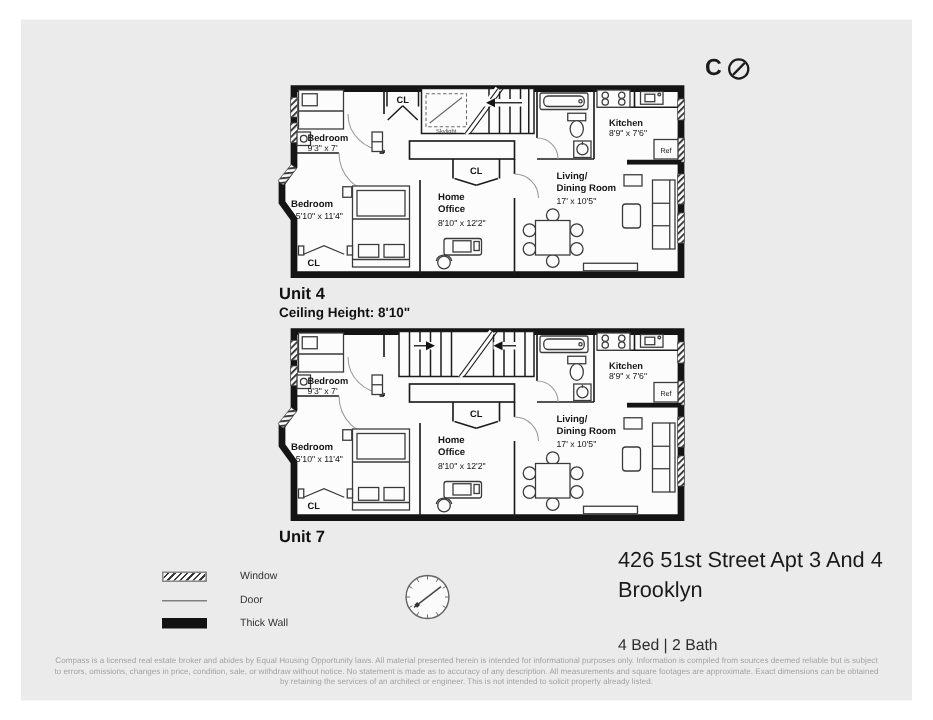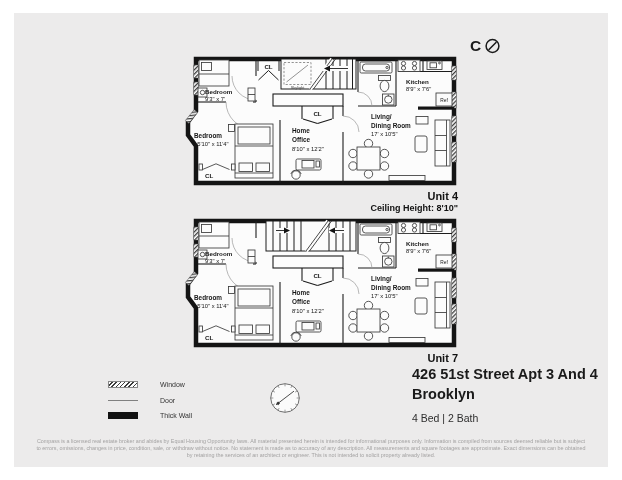--- a/index.html
+++ b/index.html
@@ -11,41 +11,41 @@
   .logo{position:absolute;left:456px;top:24px;display:flex;align-items:center;
     font-size:15.5px;font-weight:600;letter-spacing:3.2px;color:#1b1b1b}
   .logo svg{margin:0 1.5px 0 0}
 
   
   .plan{position:absolute;width:272px;height:130px}
   .plan svg{overflow:visible;display:block}
   .plan-u4{left:172px;top:43px}
   .plan-u3{left:172px;top:205px}
 
-  .unit-label{position:absolute;left:172px;width:272px;text-align:right;color:#111}
+  .unit-label{position:absolute;left:172px;width:272px;text-align:left;color:#111}
   .unit-label .uname{font-size:11px;font-weight:700}
   .unit-label .uceil{font-size:9px;font-weight:600;margin-top:1px}
   .ul-u4{top:177px}
   .ul-u3{top:339px}
 
   
   .legend{position:absolute;left:94px;top:367px}
   .lrow{display:flex;align-items:center;height:9px;margin-bottom:6.5px}
   .lswatch{width:30px;margin-right:22px}
   .sw-window{height:7px;background:repeating-linear-gradient(135deg,#fdfdfd 0 1.8px,#3a3a3a 1.8px 3px);border:0.6px solid #888}
   .sw-door{height:1px;background:#808080}
   .sw-wall{height:7px;background:#121212}
   .llabel{font-size:7px;color:#333}
 
   .rose{position:absolute;left:253px;top:367px}
 
   
   .address{position:absolute;left:398px;top:352px;color:#1a1a1a}
-  .address .a1{font-size:14.5px;font-weight:700;line-height:19.5px}
-  .address .bb{font-size:10.5px;margin-top:8px;color:#2e2e2e}
+  .address .a1{font-size:14.5px;font-weight:400;line-height:19.5px}
+  .address .bb{font-size:10.5px;margin-top:20px;color:#2e2e2e}
 
   .disclaimer{position:absolute;left:22px;top:425px;width:550px;font-size:5.4px;
     line-height:7px;color:#a3a2a2;text-align:center}
 </style>
 </head>
 <body>
 
 <div class="canvas">
 
   <div class="logo">

